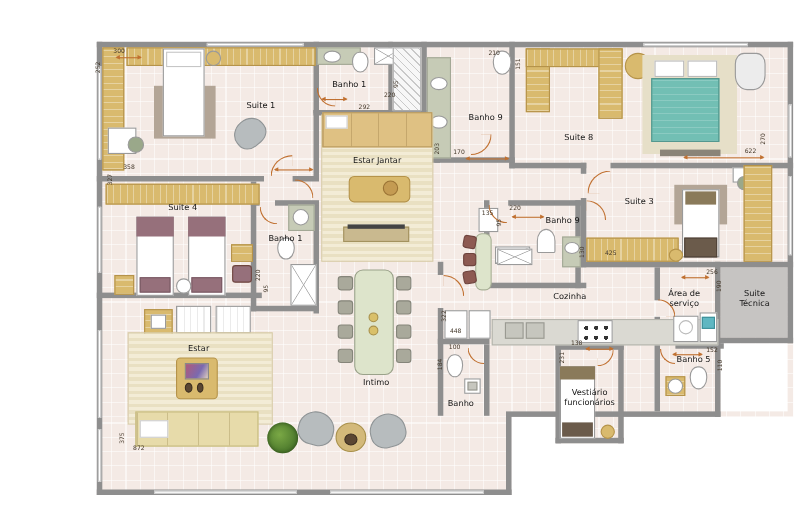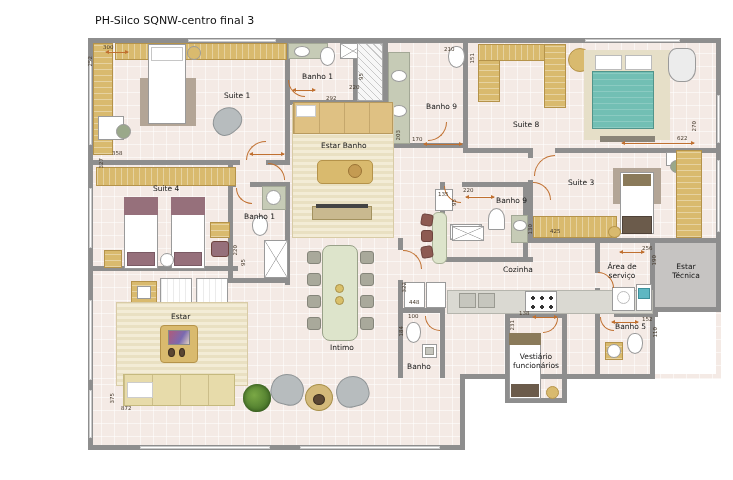--- a/index.html
+++ b/index.html
@@ -45,21 +45,20 @@
   .chair{position:absolute;background:#a9a99b;border:1px solid #85857a;border-radius:3px;box-sizing:border-box}
   .mchair{position:absolute;background:#8d5a52;border:1px solid #6e443e;border-radius:3px;box-sizing:border-box}
   .gchair{position:absolute;background:#b7bcbe;border:1px solid #8f9496;box-sizing:border-box;
     border-radius:55% 55% 45% 45%}
   .plant{position:absolute;border-radius:50%;background:radial-gradient(circle at 40% 40%,#7aa845,#4f7c2e 65%,#3c6122);box-shadow:inset 0 0 4px #2c4a18}
 </style>
 </head>
 <body>
 
 <div id="stage">
-  <div class="title" style="left:95px;top:14px">PH-Silco SQNW-centro final 3</div>
 
   <div class="floor" style="left:88px;top:38px;width:633px;height:341px"></div>
   <div class="floor" style="left:88px;top:379px;width:377px;height:71px"></div>
   <div class="floor" style="left:505px;top:379px;width:62px;height:24px"></div>
   <div class="cover" style="left:655px;top:312px;width:61px;height:62px"></div>
   <div class="abs" style="left:655px;top:243px;width:61px;height:64px;background:#c6c4c2"></div>
 
   <div class="wall" style="left:88px;top:38px;width:633px;height:5px"></div>
   <div class="wall" style="left:88px;top:38px;width:5px;height:412px"></div>
   <div class="wall" style="left:88px;top:445px;width:377px;height:5px"></div>
@@ -275,26 +274,26 @@
   <div class="arr h" style="left:612px;top:322px;width:26px;height:1px"></div>
   <div class="arr h" style="left:106px;top:52px;width:22px;height:1px"></div>
   <div class="arr h" style="left:533px;top:317px;width:24px;height:1px"></div>
 
   <div class="lbl" style="left:224px;top:92px">Suite 1</div>
   <div class="lbl" style="left:302px;top:73px">Banho 1</div>
   <div class="lbl" style="left:426px;top:103px">Banho 9</div>
   <div class="lbl" style="left:513px;top:121px">Suite 8</div>
   <div class="lbl" style="left:153px;top:185px">Suite 4</div>
   <div class="lbl" style="left:244px;top:213px">Banho 1</div>
-  <div class="lbl" style="left:321px;top:142px">Estar Banho</div>
+  <div class="lbl" style="left:321px;top:142px">Estar Jantar</div>
   <div class="lbl" style="left:496px;top:197px">Banho 9</div>
   <div class="lbl" style="left:568px;top:179px">Suite 3</div>
   <div class="lbl" style="left:503px;top:266px">Cozinha</div>
   <div class="lblc" style="left:596px;top:262px;width:52px">Área de serviço</div>
-  <div class="lblc" style="left:663px;top:262px;width:46px">Estar Técnica</div>
+  <div class="lblc" style="left:663px;top:262px;width:46px">Suite Técnica</div>
   <div class="lbl" style="left:330px;top:344px">Intimo</div>
   <div class="lbl" style="left:171px;top:313px">Estar</div>
   <div class="lbl" style="left:407px;top:363px">Banho</div>
   <div class="lbl" style="left:615px;top:323px">Banho 5</div>
   <div class="lblc" style="left:508px;top:352px;width:56px">Vestiário funcionários</div>
 
   <div class="dim" style="left:103px;top:45px">300</div>
   <div class="dim dimv" style="left:88px;top:56px">252</div>
   <div class="dim" style="left:112px;top:151px">358</div>
   <div class="dim dimv" style="left:99px;top:158px">327</div>

